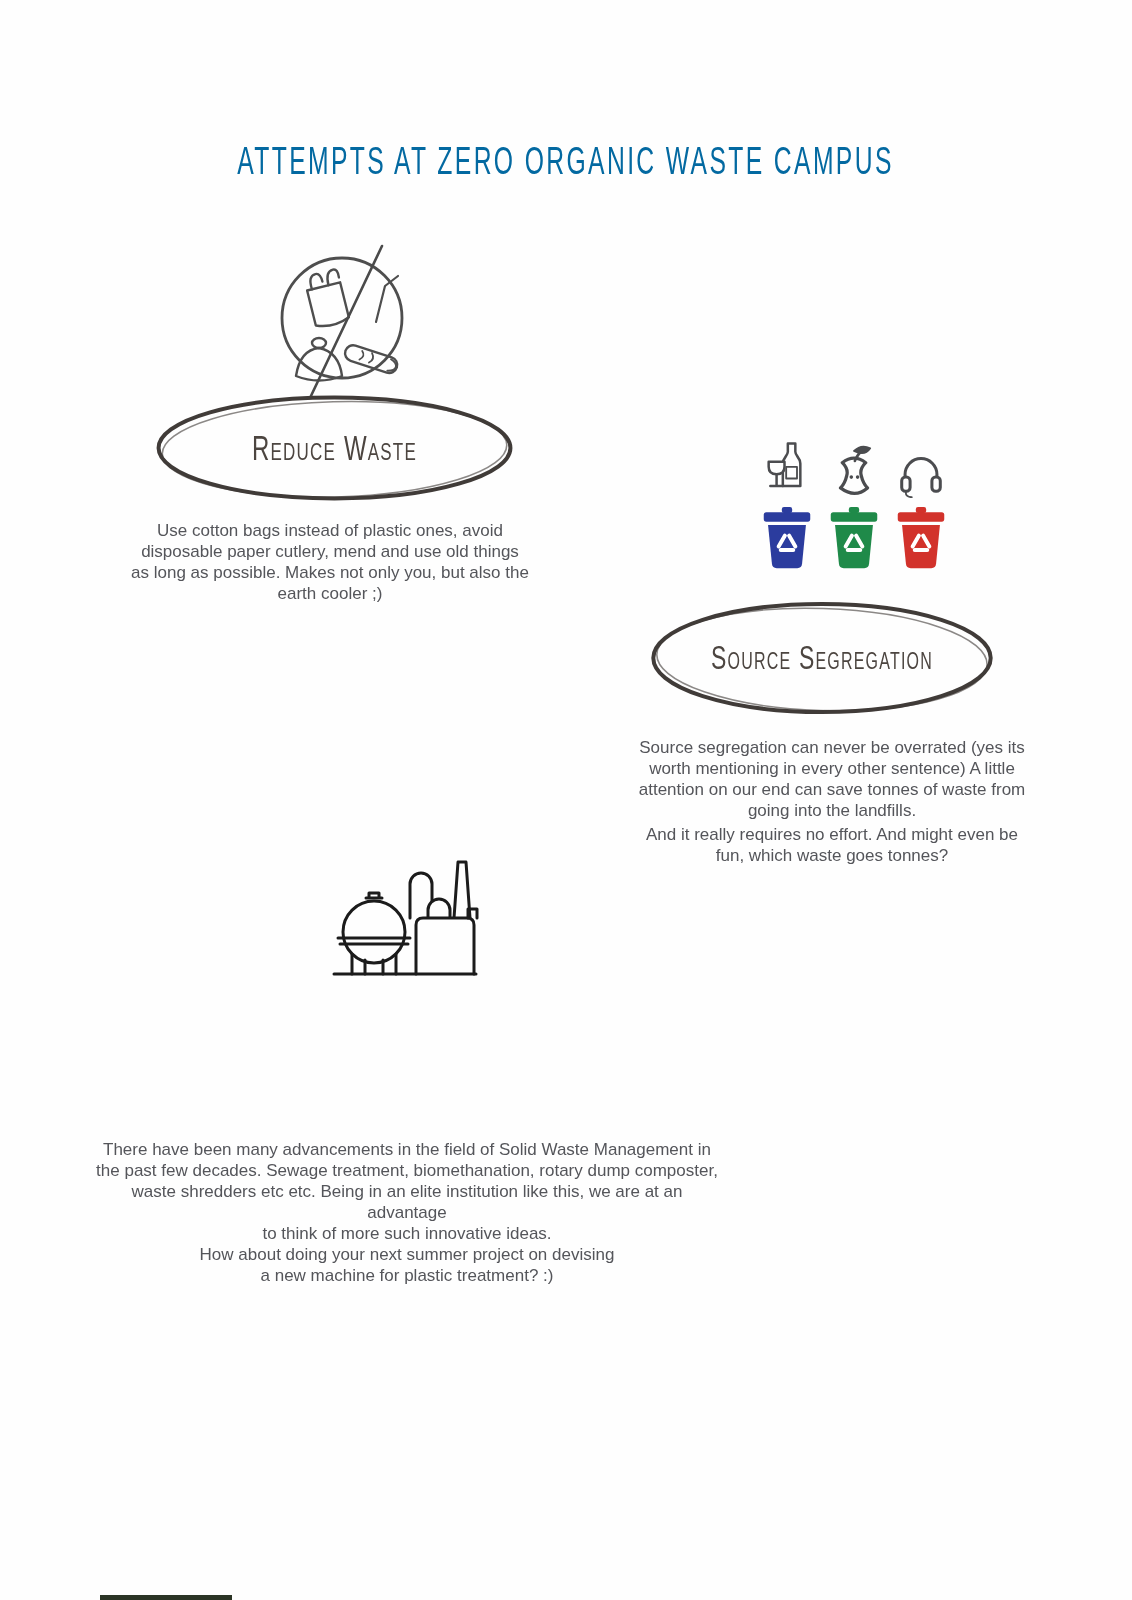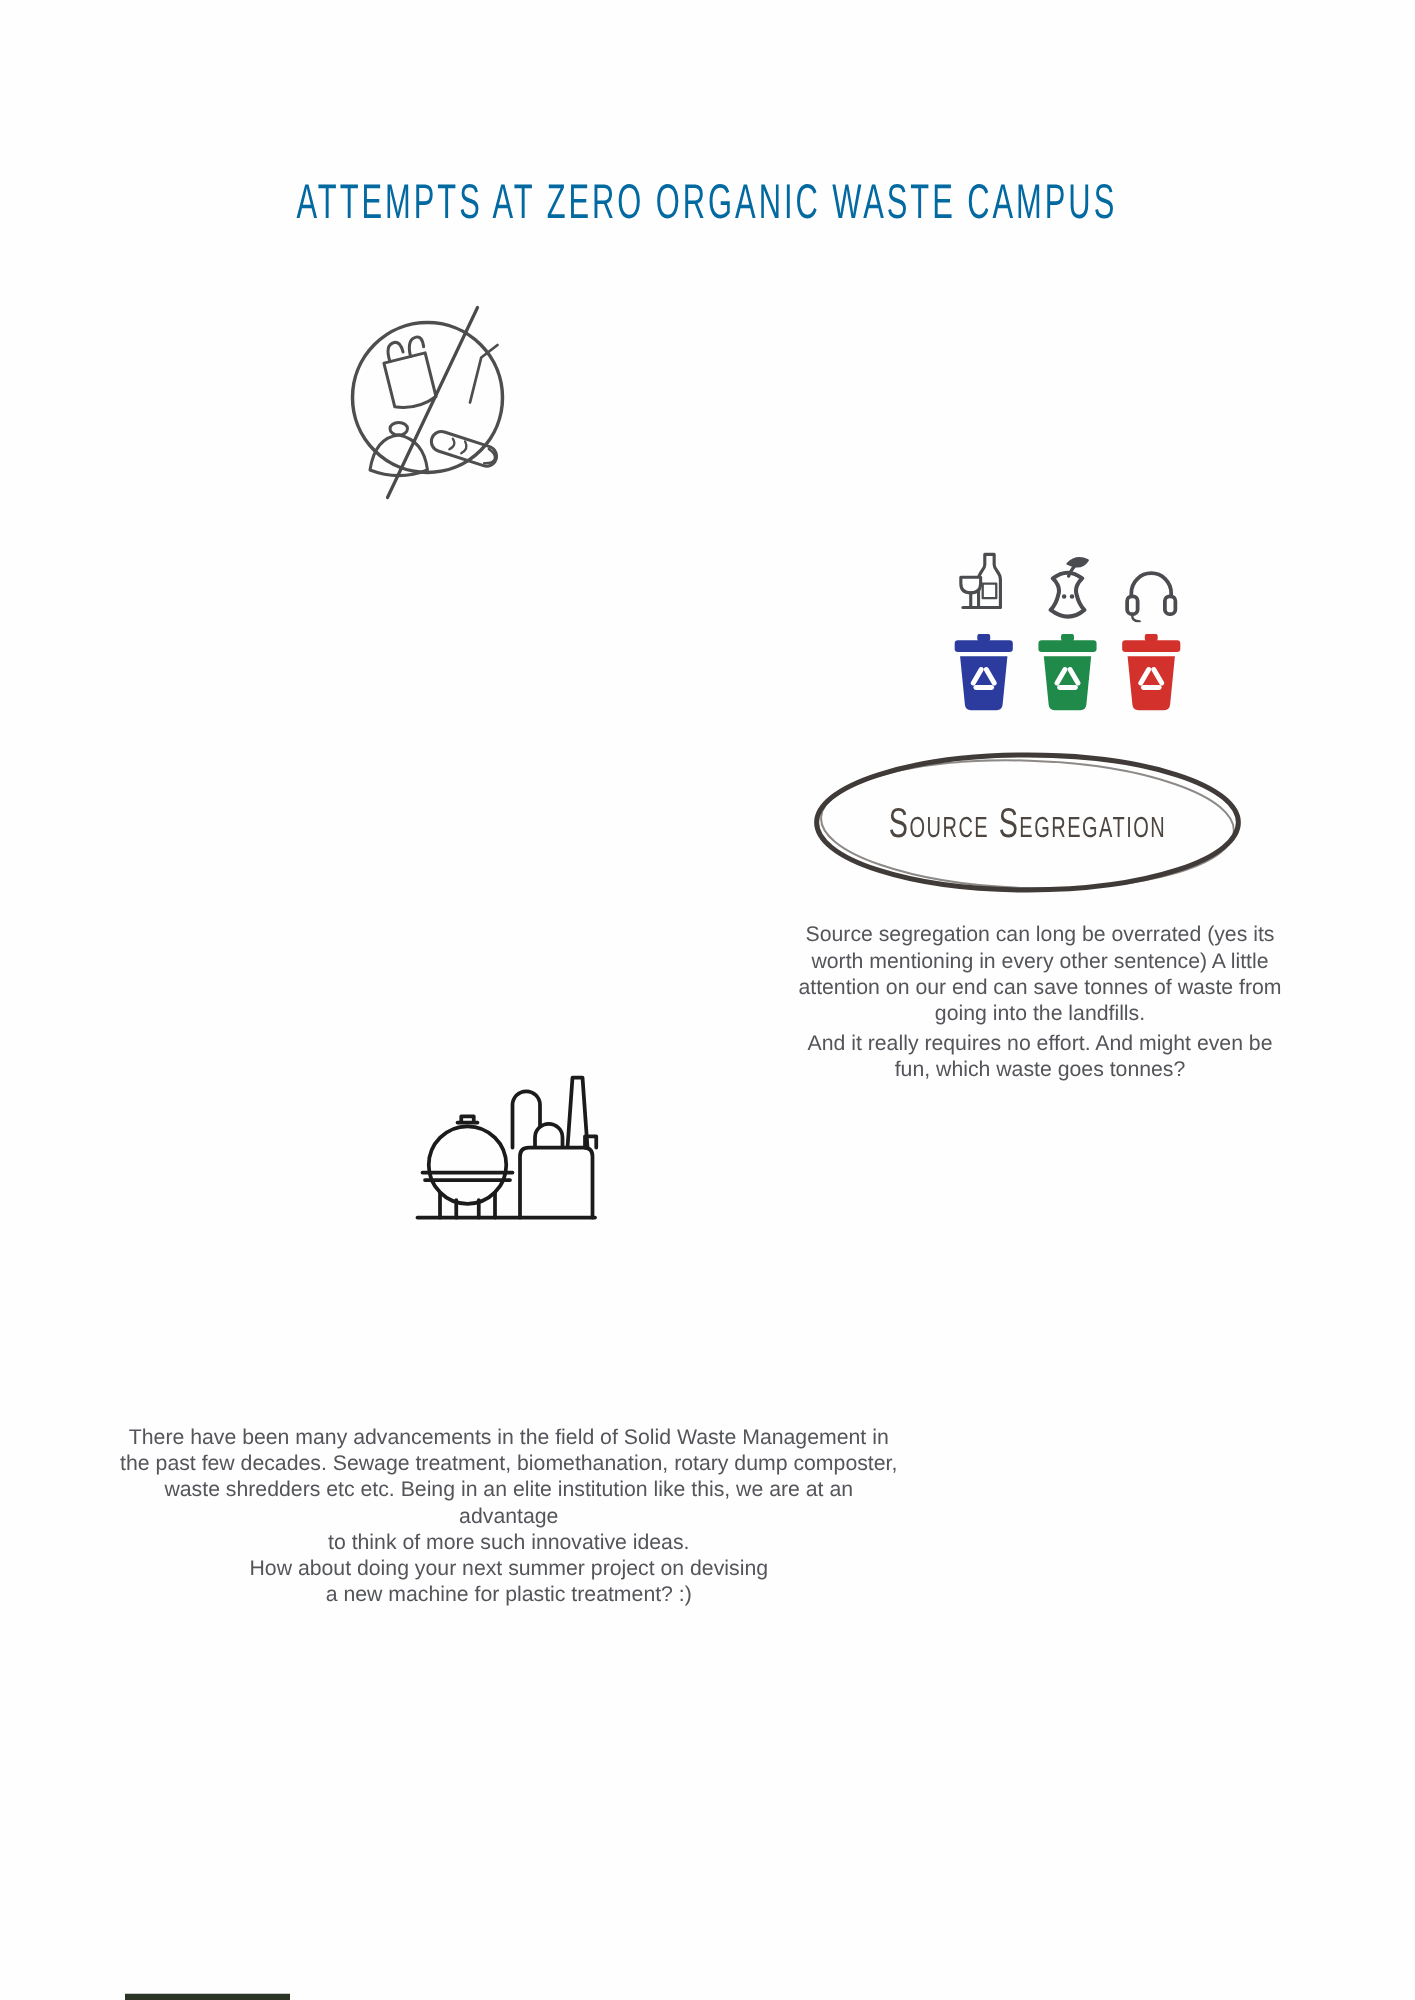--- a/index.html
+++ b/index.html
@@ -65,21 +65,32 @@
         <path d="M98,116 q5,5 0,10" stroke-width="1.8"></path>
       </g>
 
       <path d="M24,138 q4,-26 23,-28 q20,4 23,28 q-23,9 -46,0 z"></path>
       <ellipse cx="47" cy="105" rx="7" ry="5"></ellipse>
 
       <line x1="110" y1="8" x2="38" y2="160" stroke="#4a4a4a" stroke-width="2.6"></line>
     </g>
   </svg>
 
+  <div class="abs oval" style="left:152px;top:392px;width:365px;height:112px;">
+    <svg class="oval-stroke" viewBox="0 0 100 32" preserveAspectRatio="none">
+      <ellipse cx="50" cy="16" rx="48.2" ry="14.4" fill="none" stroke="#403b38" stroke-width="4" vector-effect="non-scaling-stroke"></ellipse>
+      <ellipse cx="50" cy="16.4" rx="47.2" ry="13.6" fill="none" stroke="#403b38" stroke-width="1.6" opacity="0.6" transform="rotate(-1.6 50 16)" vector-effect="non-scaling-stroke"></ellipse>
+    </svg>
+    <span class="oval-label">Reduce Waste</span>
+  </div>
 
+  <div class="abs para" style="left:118px;top:520px;width:424px;">Use cotton bags instead of plastic ones, avoid
+disposable paper cutlery, mend and use old things
+as long as possible. Makes not only you, but also the
+earth cooler ;)</div>
 
   <svg width="0" height="0" style="position:absolute">
     <symbol id="bin-shape" viewBox="0 0 60 72">
       <rect x="24" y="0" width="12" height="7" rx="2.5"></rect>
       <rect x="3" y="6" width="54" height="11" rx="3"></rect>
       <path d="M8,21 L12.5,66 q0.5,5 5.5,5 h24 q5,0 5.5,-5 L52,21 z"></path>
       <g fill="none" stroke="#ffffff" stroke-width="4.6" stroke-linecap="round">
         <line x1="27.6" y1="33.2" x2="20.3" y2="45.8"></line>
         <line x1="22.7" y1="50" x2="37.3" y2="50"></line>
         <line x1="39.7" y1="45.8" x2="32.4" y2="33.2"></line>
@@ -141,21 +152,21 @@
   </div>
 
   <div class="abs oval" style="left:647px;top:598px;width:350px;height:120px;">
     <svg class="oval-stroke" viewBox="0 0 100 32" preserveAspectRatio="none">
       <ellipse cx="50" cy="16" rx="48.2" ry="14.4" fill="none" stroke="#403b38" stroke-width="4" vector-effect="non-scaling-stroke"></ellipse>
       <ellipse cx="50" cy="16.4" rx="47.2" ry="13.6" fill="none" stroke="#403b38" stroke-width="1.6" opacity="0.6" transform="rotate(1.7 50 16)" vector-effect="non-scaling-stroke"></ellipse>
     </svg>
     <span class="oval-label" style="font-size:23px;">Source Segregation</span>
   </div>
 
-  <div class="abs para" style="left:618px;top:737px;width:428px;">Source segregation can long be overrated (yes its
+  <div class="abs para" style="left:618px;top:737px;width:428px;">Source segregation can never be overrated (yes its
 worth mentioning in every other sentence) A little
 attention on our end can save tonnes of waste from
 going into the landfills.</div>
   <div class="abs para" style="left:618px;top:824px;width:428px;">And it really requires no effort. And might even be
 fun, which waste goes tonnes?</div>
 
   <svg class="abs" style="left:330px;top:848px;" width="150" height="130" viewBox="0 0 150 130">
     <g fill="none" stroke="#1b1b1b" stroke-width="3" stroke-linejoin="round" stroke-linecap="round">
       <path d="M124,70 L128,14 h8 L140,70"></path>
       <path d="M80,70 V36 a11,11 0 0 1 22,0 v34"></path>

